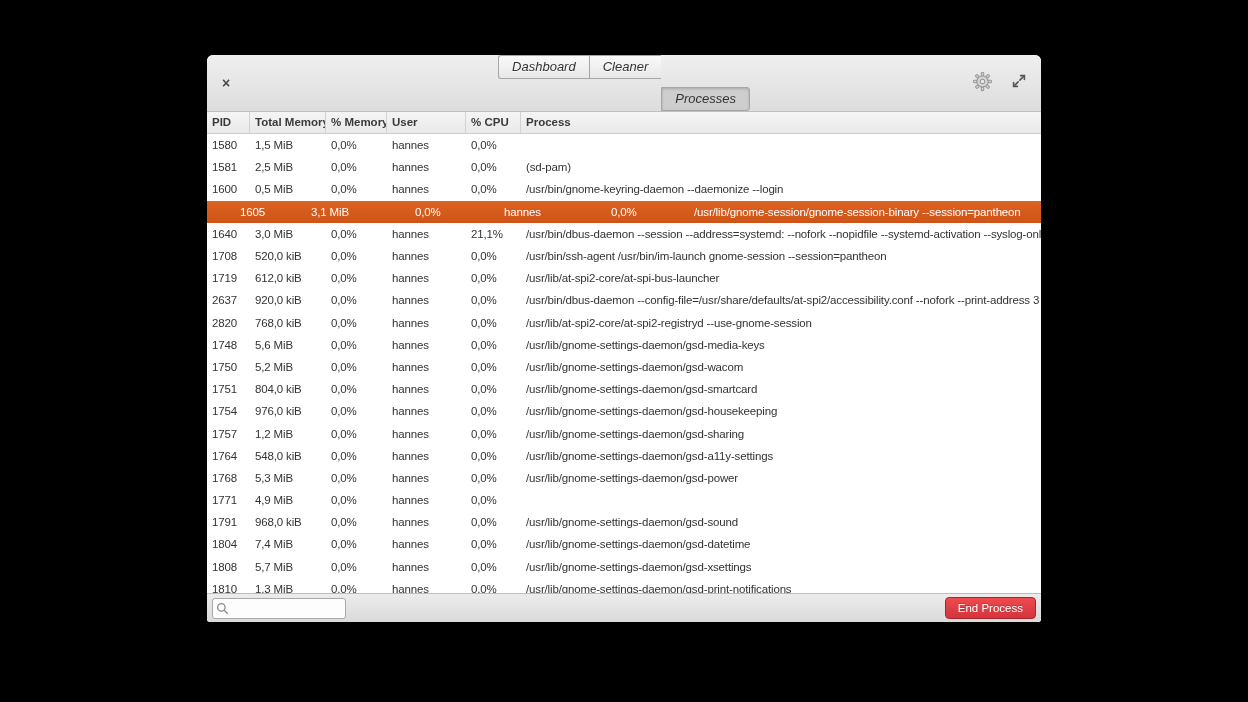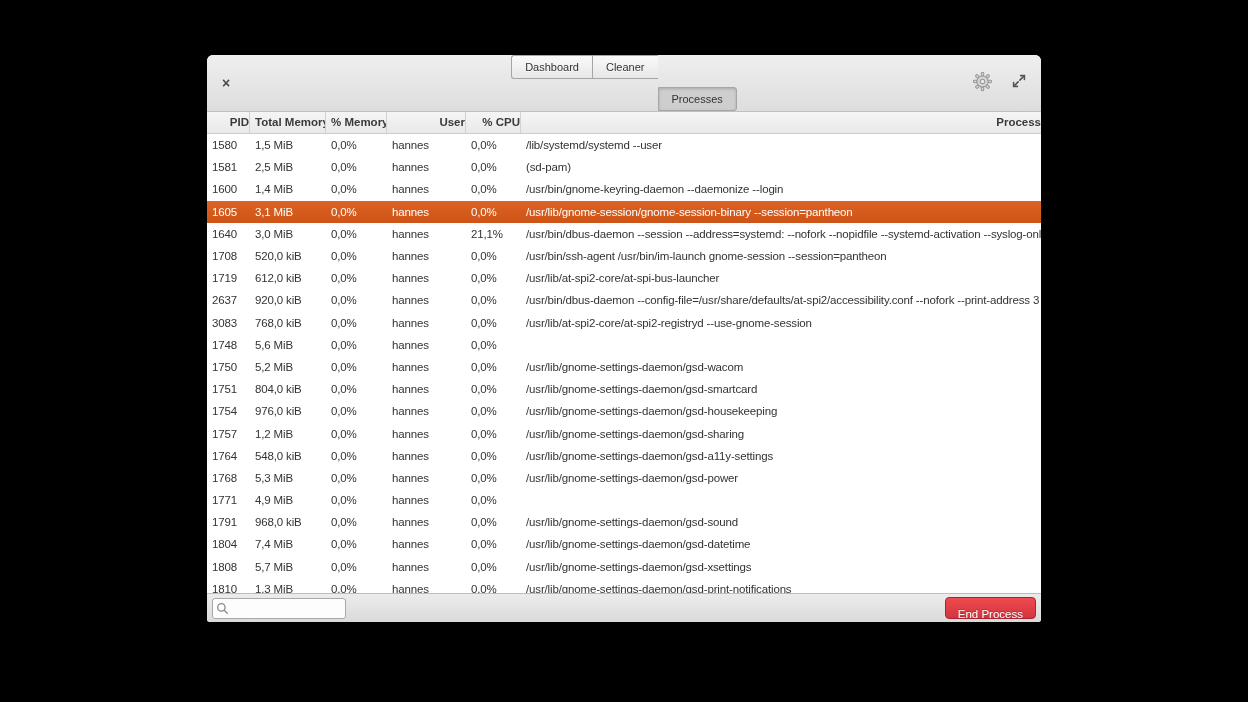--- a/index.html
+++ b/index.html
@@ -21,61 +21,61 @@
     display:flex;align-items:center;justify-content:center;
     box-sizing:border-box;
   }
   .close-btn{
     position:absolute;left:8px;top:50%;transform:translateY(-50%);
     width:22px;height:22px;line-height:22px;text-align:center;
     color:#4a4a4a;font-size:14px;font-weight:bold;cursor:default;
   }
   .tab-group{display:flex;}
   .tab{
-    padding:0 13px;height:22px;line-height:22px;font-size:11px;color:#333;
+    padding:0 13px;height:22px;line-height:22px;font-size:13px;color:#333;
     background:linear-gradient(#fafafa,#e7e7e7);
     border:1px solid #a6a6a6;border-right-width:0;
     text-shadow:0 1px 0 rgba(255,255,255,0.6);
+    font-style:italic;
   }
   .tab:first-child{border-radius:3px 0 0 3px;}
   .tab:last-child{border-radius:0 3px 3px 0;border-right-width:1px;}
   .tab.active{
     background:#cecece;
     box-shadow:inset 0 1px 3px rgba(0,0,0,0.18);
     text-shadow:none;
     margin-top:32px;
   }
   .header-icons{
     position:absolute;right:10px;top:0;height:100%;
     display:flex;align-items:center;gap:13px;
   }
   .icon-btn{width:24px;height:24px;display:flex;align-items:center;justify-content:center;}
   
   .table-header{
     flex:0 0 22px;display:flex;
     background:linear-gradient(#f5f5f5,#e9e9e9);
     border-bottom:1px solid #cccccc;
     box-sizing:border-box;
-    text-align:right;
   }
   .th{
     font-size:11.5px;font-weight:bold;color:#3a3a3a;line-height:21px;
     padding-left:5px;border-right:1px solid #d2d2d2;
     box-sizing:border-box;white-space:nowrap;overflow:hidden;
   }
   .th:last-child{border-right:none;}
   .table-body{flex:1 1 auto;overflow:hidden;background:#fff;}
   .row{display:flex;height:22.2px;align-items:center;}
   .cell{
     font-size:11.5px;color:#333;letter-spacing:-0.15px;
     padding-left:5px;white-space:nowrap;overflow:hidden;
     box-sizing:border-box;flex-shrink:0;
   }
   .row.selected{background:linear-gradient(#dd6323,#cd5317);}
-  .row.selected .cell{color:#fff;}
+  .row.selected .cell{color:#fff;margin-left:28px;}
   .col-pid{width:43px;}
   .col-mem{width:76px;}
   .col-pmem{width:61px;}
   .col-user{width:79px;}
   .col-pcpu{width:55px;}
   .col-proc{flex:1 1 auto;min-width:0;}
   
   .footer{
     flex:0 0 29px;
     background:linear-gradient(#ececec,#dadada);
@@ -85,21 +85,21 @@
   }
   .search-wrap{position:relative;width:134px;height:21px;}
   .search-wrap svg{position:absolute;left:4px;top:4px;}
   .search-input{
     width:100%;height:100%;box-sizing:border-box;
     border:1px solid #a9a9a9;border-radius:3px;background:#fdfdfd;
     padding:0 4px 0 21px;font-size:11.5px;color:#333;outline:none;
     font-family:"Liberation Sans",sans-serif;
   }
   .end-process-btn{
-    height:22px;padding:6px 12px;
+    height:22px;padding:0 12px;
     background:linear-gradient(#ee4a50,#d5343c);
     border:1px solid #a5262c;border-radius:4px;
     color:#fff;font-size:11.5px;line-height:20px;
     font-family:"Liberation Sans",sans-serif;
     text-shadow:0 -1px 0 rgba(0,0,0,0.2);
   }
 </style>
 </head>
 <body>
 
@@ -159,33 +159,32 @@
     <div class="th col-proc">Process</div>
   </div>
 
   <div class="table-body">
       <div class="row">
         <div class="cell col-pid">1580</div>
         <div class="cell col-mem">1,5 MiB</div>
         <div class="cell col-pmem">0,0%</div>
         <div class="cell col-user">hannes</div>
         <div class="cell col-pcpu">0,0%</div>
-        <div class="cell col-proc">/lib/systemd/systemd --user</div>
       </div>
       <div class="row">
         <div class="cell col-pid">1581</div>
         <div class="cell col-mem">2,5 MiB</div>
         <div class="cell col-pmem">0,0%</div>
         <div class="cell col-user">hannes</div>
         <div class="cell col-pcpu">0,0%</div>
         <div class="cell col-proc">(sd-pam)</div>
       </div>
       <div class="row">
         <div class="cell col-pid">1600</div>
-        <div class="cell col-mem">1,4 MiB</div>
+        <div class="cell col-mem">0,5 MiB</div>
         <div class="cell col-pmem">0,0%</div>
         <div class="cell col-user">hannes</div>
         <div class="cell col-pcpu">0,0%</div>
         <div class="cell col-proc">/usr/bin/gnome-keyring-daemon --daemonize --login</div>
       </div>
       <div class="row selected">
         <div class="cell col-pid">1605</div>
         <div class="cell col-mem">3,1 MiB</div>
         <div class="cell col-pmem">0,0%</div>
         <div class="cell col-user">hannes</div>
@@ -218,33 +217,34 @@
       </div>
       <div class="row">
         <div class="cell col-pid">2637</div>
         <div class="cell col-mem">920,0 kiB</div>
         <div class="cell col-pmem">0,0%</div>
         <div class="cell col-user">hannes</div>
         <div class="cell col-pcpu">0,0%</div>
         <div class="cell col-proc">/usr/bin/dbus-daemon --config-file=/usr/share/defaults/at-spi2/accessibility.conf --nofork --print-address 3</div>
       </div>
       <div class="row">
-        <div class="cell col-pid">3083</div>
+        <div class="cell col-pid">2820</div>
         <div class="cell col-mem">768,0 kiB</div>
         <div class="cell col-pmem">0,0%</div>
         <div class="cell col-user">hannes</div>
         <div class="cell col-pcpu">0,0%</div>
         <div class="cell col-proc">/usr/lib/at-spi2-core/at-spi2-registryd --use-gnome-session</div>
       </div>
       <div class="row">
         <div class="cell col-pid">1748</div>
         <div class="cell col-mem">5,6 MiB</div>
         <div class="cell col-pmem">0,0%</div>
         <div class="cell col-user">hannes</div>
         <div class="cell col-pcpu">0,0%</div>
+        <div class="cell col-proc">/usr/lib/gnome-settings-daemon/gsd-media-keys</div>
       </div>
       <div class="row">
         <div class="cell col-pid">1750</div>
         <div class="cell col-mem">5,2 MiB</div>
         <div class="cell col-pmem">0,0%</div>
         <div class="cell col-user">hannes</div>
         <div class="cell col-pcpu">0,0%</div>
         <div class="cell col-proc">/usr/lib/gnome-settings-daemon/gsd-wacom</div>
       </div>
       <div class="row">

